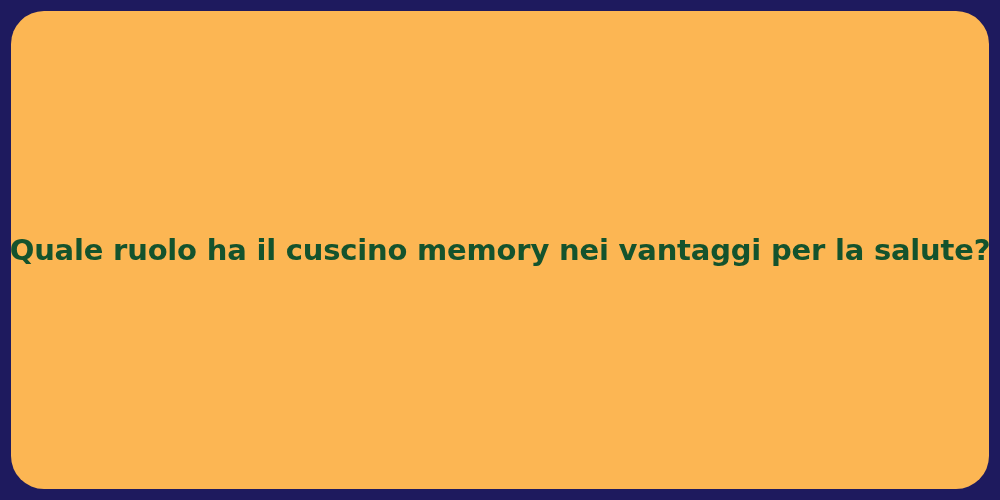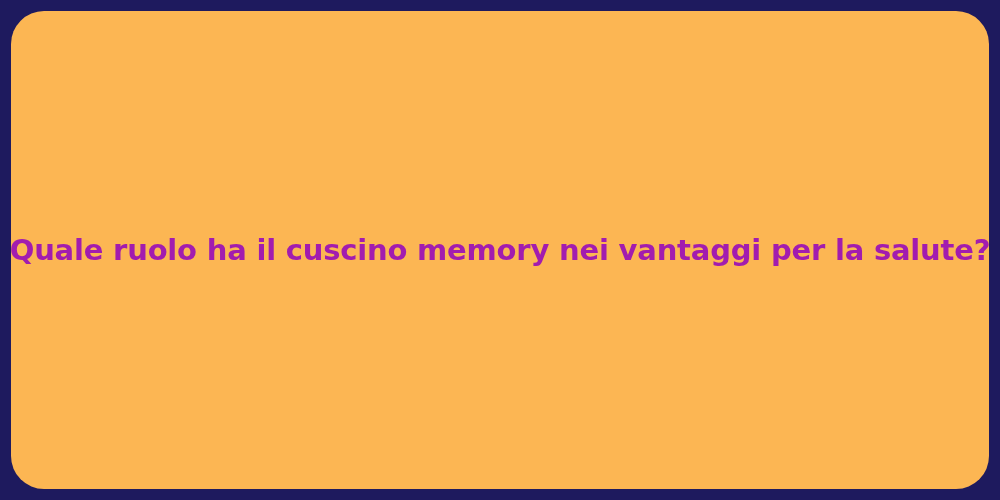--- a/index.html
+++ b/index.html
@@ -33,21 +33,21 @@
     background: #fcb653;
     border-radius: 33px;
     display: flex;
     align-items: center;
     justify-content: center;
     padding: 0 36px;
   }
 
   .question-text {
     margin: 0;
-    color: #a21caf;
+    color: #14532d;
     font-family: "DejaVu Sans", "Liberation Sans", sans-serif;
     font-size: 29px;
     font-weight: 700;
     line-height: 1.25;
     letter-spacing: -0.2px;
     text-align: center;
     white-space: nowrap;
   }
 </style>
 </head>

